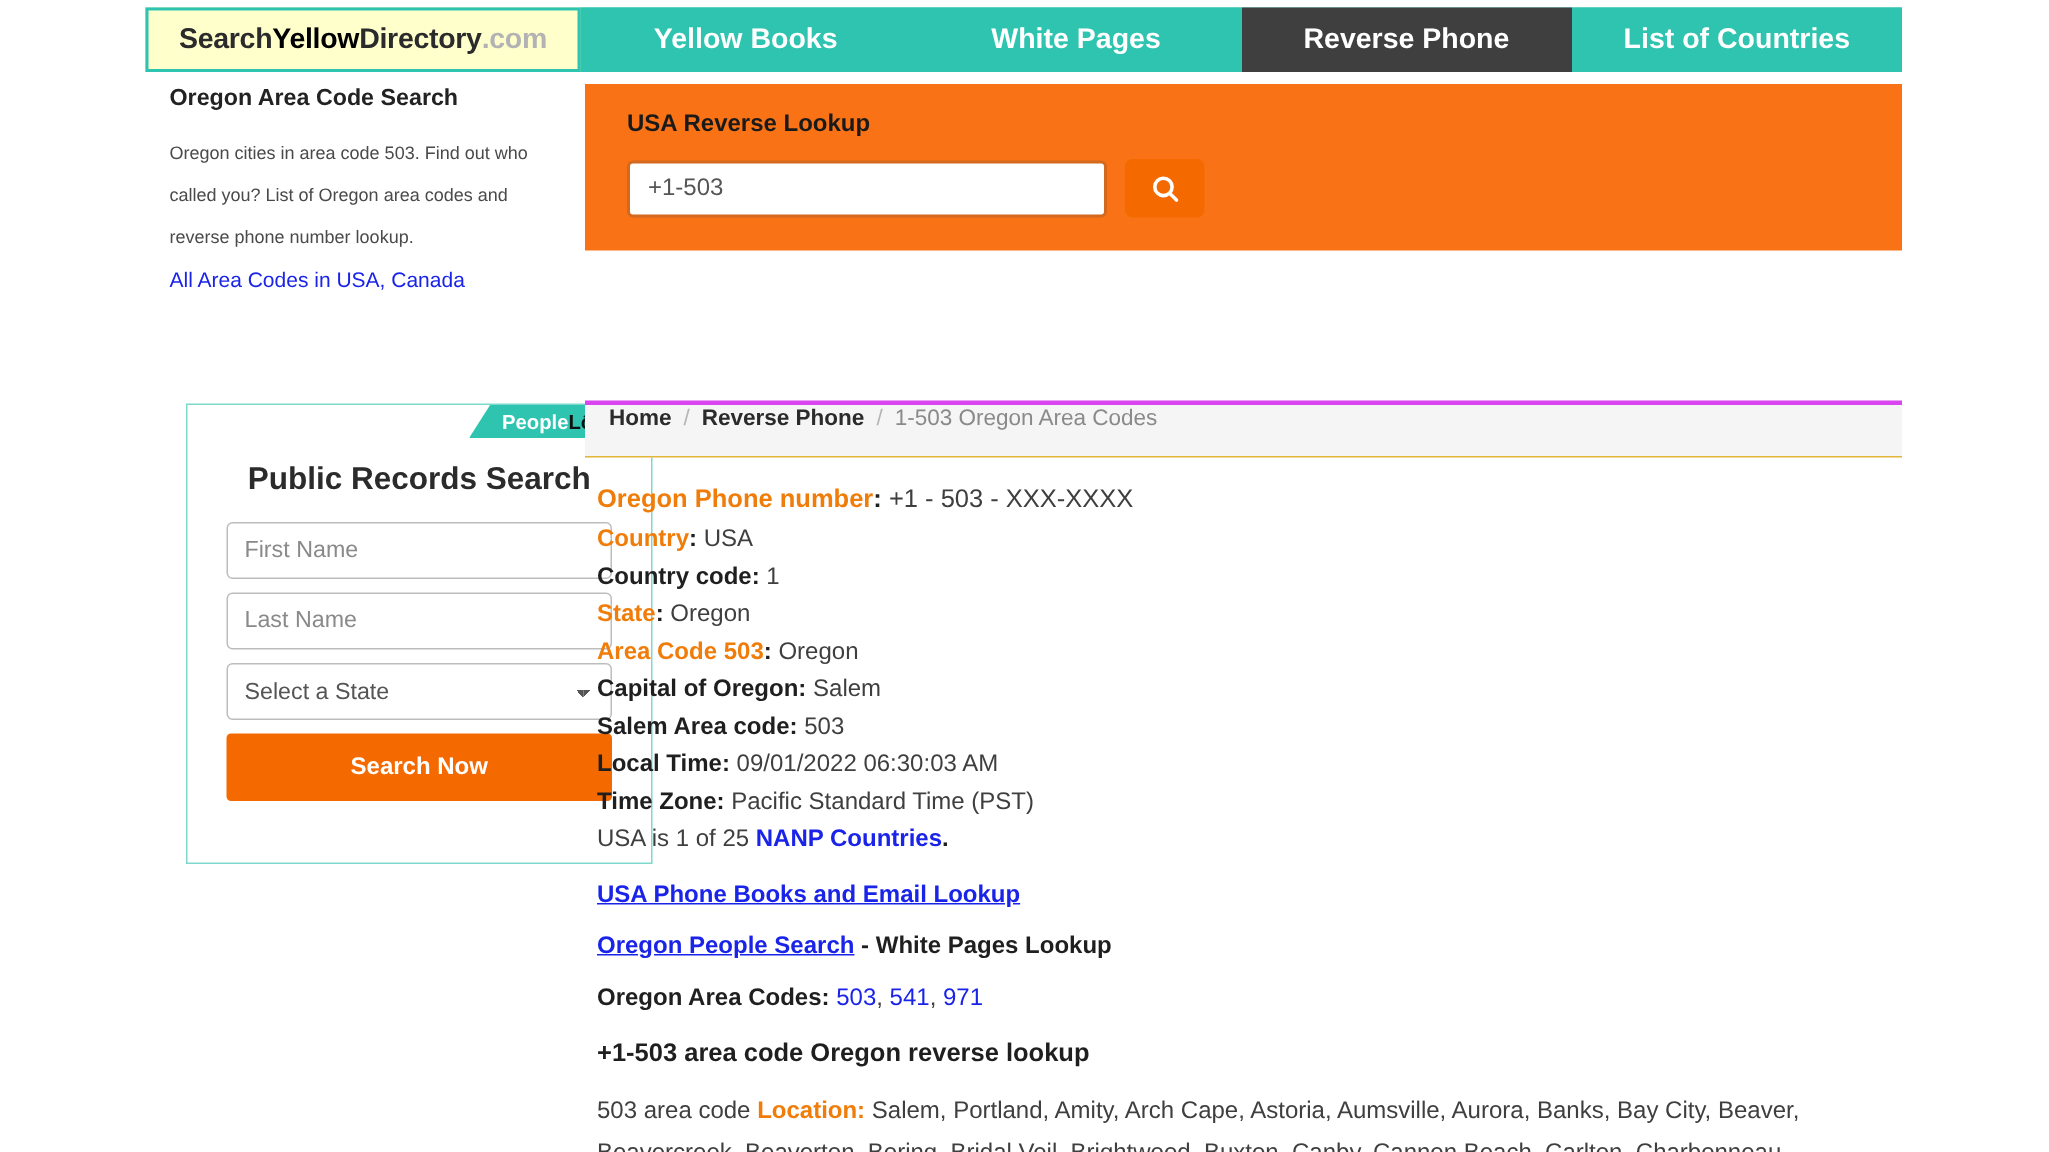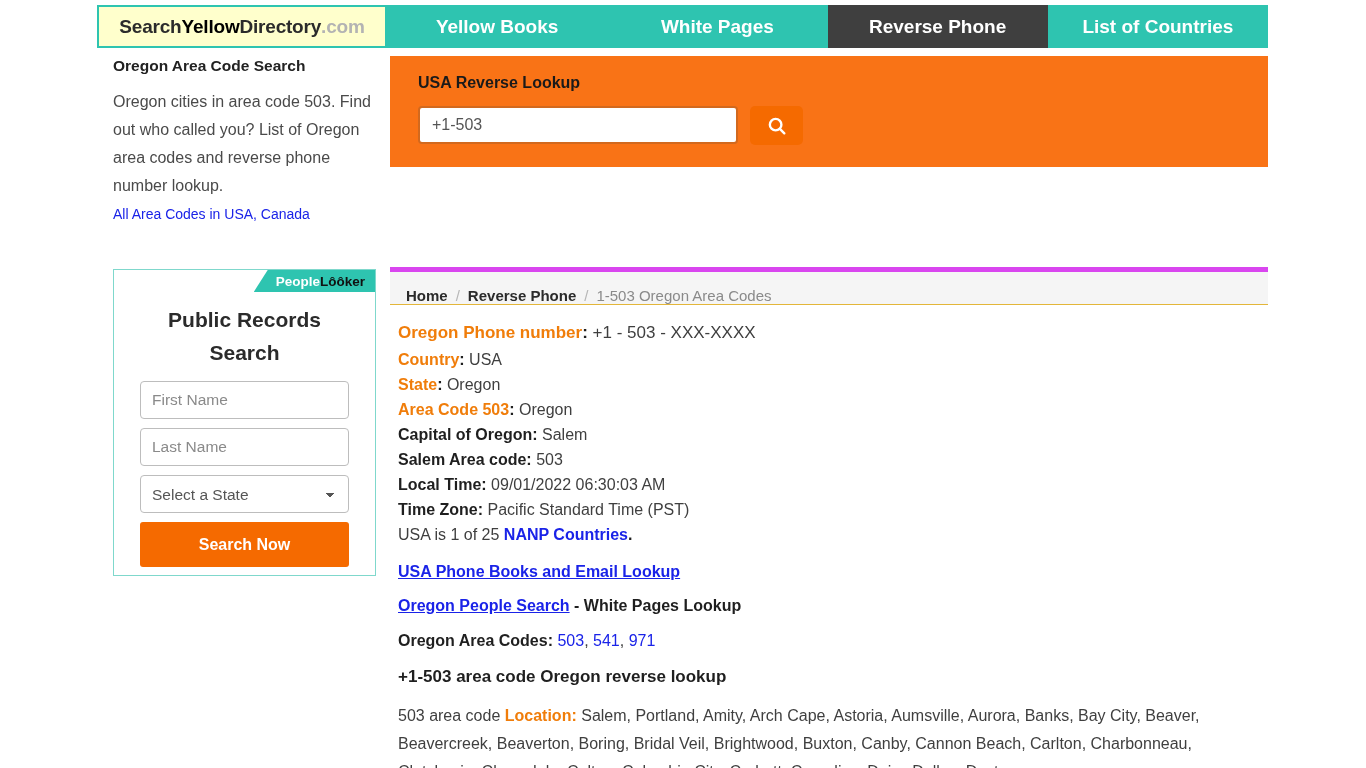--- a/index.html
+++ b/index.html
@@ -75,21 +75,21 @@
     width: 268px;
   }
   .side-title {
     font-size: 15.5px;
     font-weight: bold;
     color: #222;
     margin: 0 0 12px 0;
     line-height: 1.3;
   }
   .side-desc {
-    font-size: 16px;
+    font-size: 12px;
     color: #4a4a4a;
     line-height: 28px;
     margin: 0;
   }
   .side-link {
     display: block;
     font-size: 14px;
     color: #1a23e8;
     line-height: 28px;
     text-decoration: none;
@@ -107,21 +107,21 @@
     padding: 18px 0 0 28px;
   }
   .search-panel h2 {
     margin: 0 0 14px 0;
     font-size: 16px;
     font-weight: bold;
     color: #1a1a1a;
   }
   .search-row {
     display: flex;
-    align-items: flex-start;
+    align-items: center;
     gap: 12px;
   }
   .search-input {
     width: 320px;
     height: 38px;
     border: 2px solid #d2691e;
     border-radius: 4px;
     background: #fff;
     padding: 0 12px;
     font-size: 16px;
@@ -138,23 +138,23 @@
     cursor: pointer;
     display: flex;
     align-items: center;
     justify-content: center;
   }
   .search-btn svg { display: block; }
 
   
   .pl-widget {
     position: absolute;
-    left: 113px;
+    left: 124px;
     top: 269px;
-    width: 263px;
+    width: 311px;
     height: 307px;
     background: #fff;
     border: 1px solid #7fd8cc;
   }
   .pl-ribbon-wrap {
     position: relative;
     height: 22px;
     overflow: hidden;
   }
   .pl-ribbon {
@@ -225,24 +225,24 @@
   
   .content {
     position: absolute;
     left: 390px;
     top: 267px;
     width: 878px;
   }
   .breadcrumb {
     height: 38px;
     background: #f5f5f5;
-    border-top: 5px solid #d946ef;
+    border-top: 3px solid #d946ef;
     border-bottom: 1px solid #e3b63a;
     display: flex;
-    align-items: flex-end;
+    align-items: flex-start;
     padding-left: 16px;
     font-size: 15px;
   }
   .bc-link {
     color: #2b2b2b;
     font-weight: bold;
     text-decoration: none;
     cursor: pointer;
   }
   .bc-sep {
@@ -390,20 +390,24 @@
       <div class="fact-line first">
         <a class="lbl-orange">Oregon Phone number</a><span class="lbl-dark">:</span>
         <span class="val">+1 - 503 - XXX-XXXX</span>
       </div>
 
       <div class="fact-line">
         <a class="lbl-orange">Country</a><span class="lbl-dark">:</span>
         <span class="val">USA</span>
       </div>
 
+      <div class="fact-line">
+        <span class="lbl-dark">Country code</span><span class="lbl-dark">:</span>
+        <span class="val">1</span>
+      </div>
 
       <div class="fact-line">
         <a class="lbl-orange">State</a><span class="lbl-dark">:</span>
         <span class="val">Oregon</span>
       </div>
 
       <div class="fact-line">
         <a class="lbl-orange">Area Code 503</a><span class="lbl-dark">:</span>
         <span class="val">Oregon</span>
       </div>

